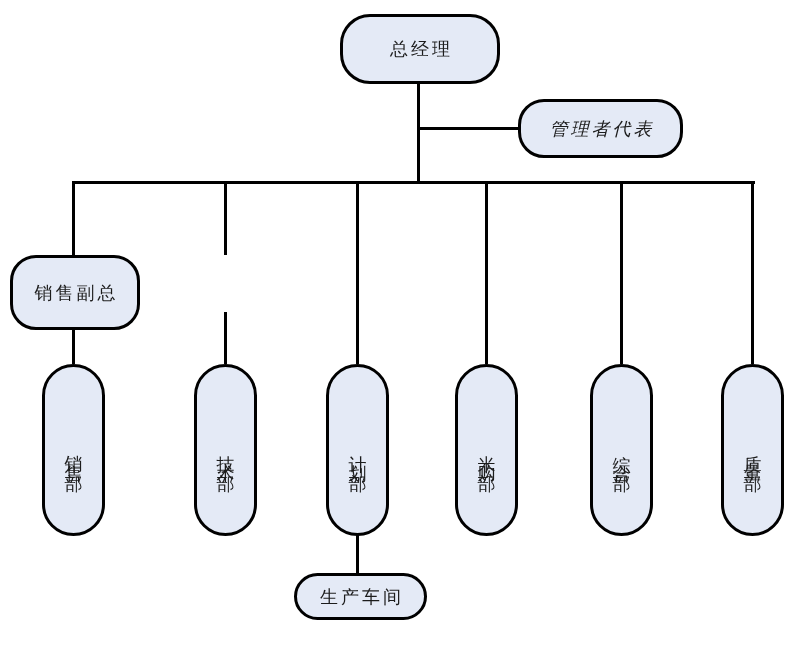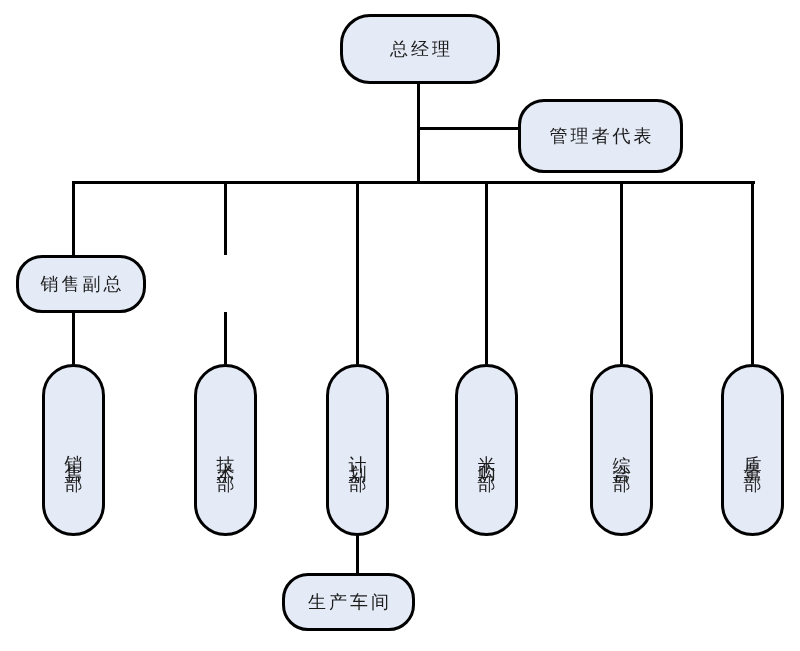--- a/index.html
+++ b/index.html
@@ -33,24 +33,24 @@
   }
   .node.vert{
     writing-mode:vertical-rl;
     text-orientation:upright;
     letter-spacing:9px;
     text-indent:9px;
   }
   .line{position:absolute;background:var(--line);}
   
   .n-ceo       {left:340px;top:14px; width:160px;height:70px;border-radius:30px;}
-  .n-rep       {left:518px;top:99px; width:165px;height:74px;border-radius:26px;}
-  .n-svp       {left:16px; top:255px;width:130px;height:58px;border-radius:26px;}
+  .n-rep       {left:518px;top:99px; width:165px;height:59px;border-radius:26px;font-style:italic;}
+  .n-svp       {left:10px; top:255px;width:130px;height:75px;border-radius:26px;}
   .n-ce        {left:160px;top:255px;width:128px;height:58px;border-radius:26px;}
-  .n-workshop  {left:282px;top:573px;width:133px;height:58px;border-radius:26px;}
+  .n-workshop  {left:294px;top:573px;width:133px;height:47px;border-radius:26px;}
   
   .capsule{top:364px;width:63px;height:172px;border-radius:34px;}
   .n-sales     {left:42px;}
   .n-tech      {left:194px;}
   .n-plan      {left:326px;}
   .n-purch     {left:455px;}
   .n-general   {left:590px;}
   .n-quality   {left:721px;}
   
   .l-trunk     {left:417px;top:83px; width:3px;  height:99px;}

